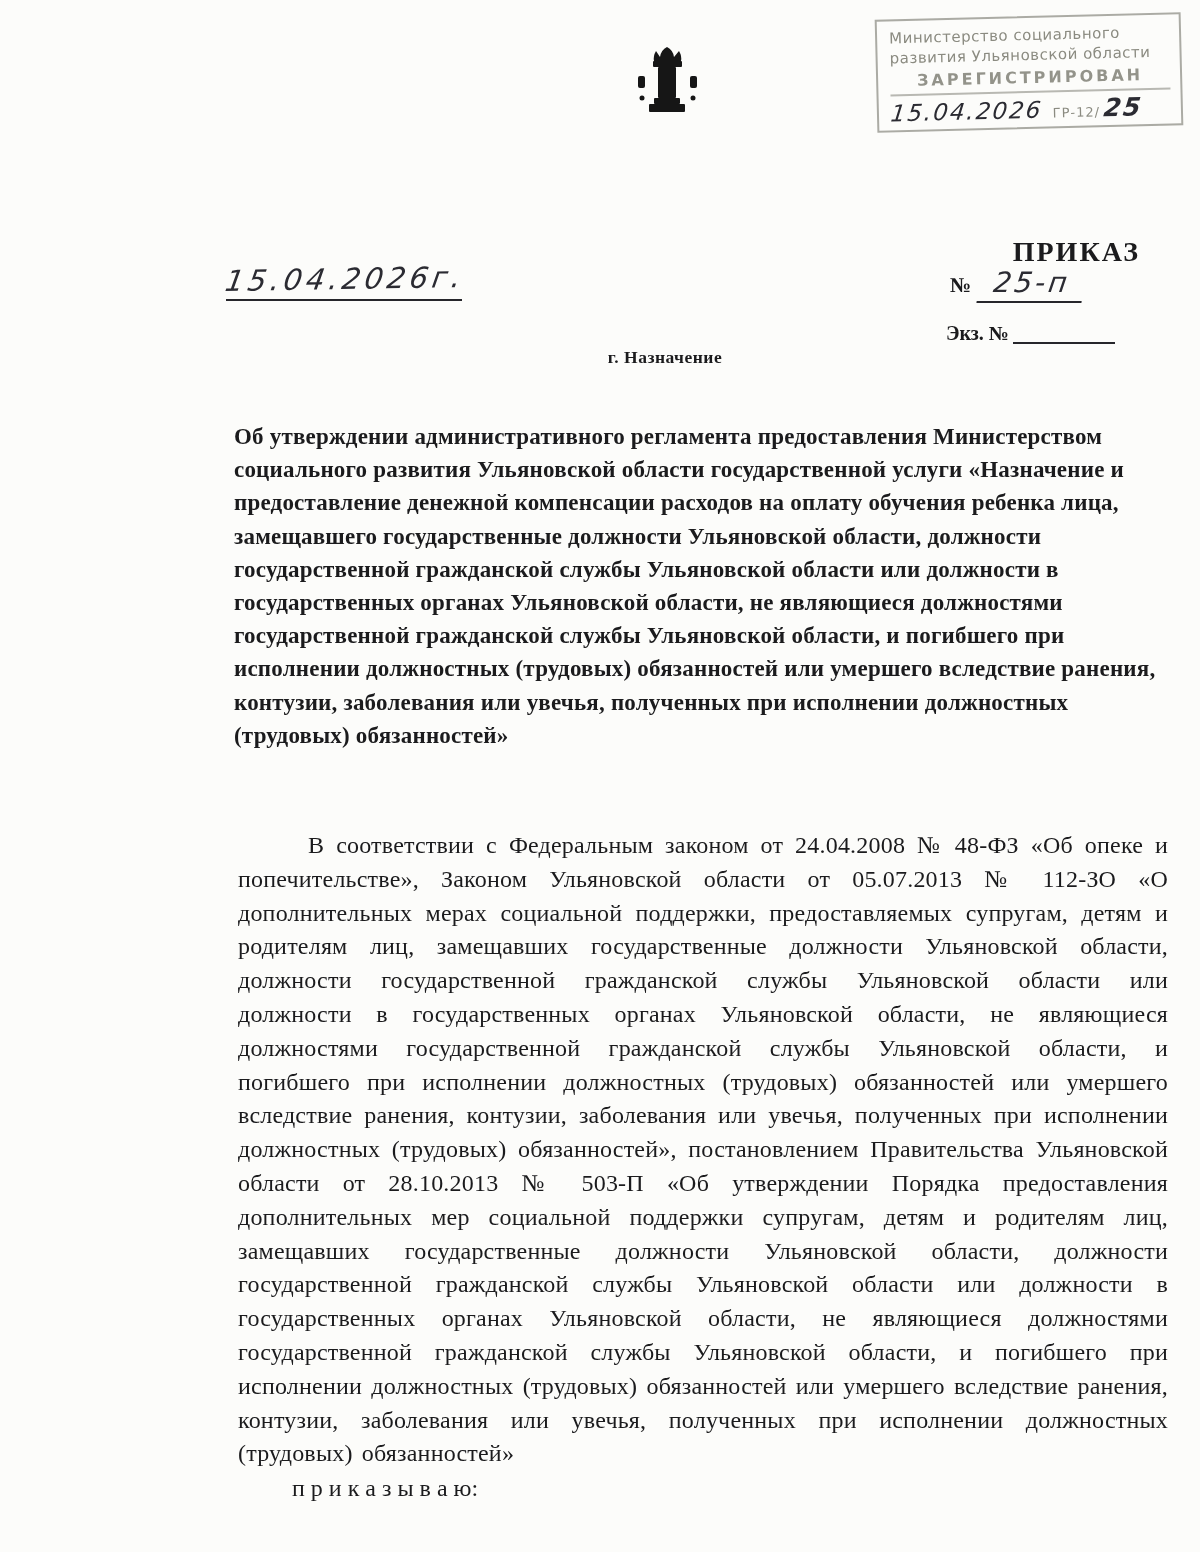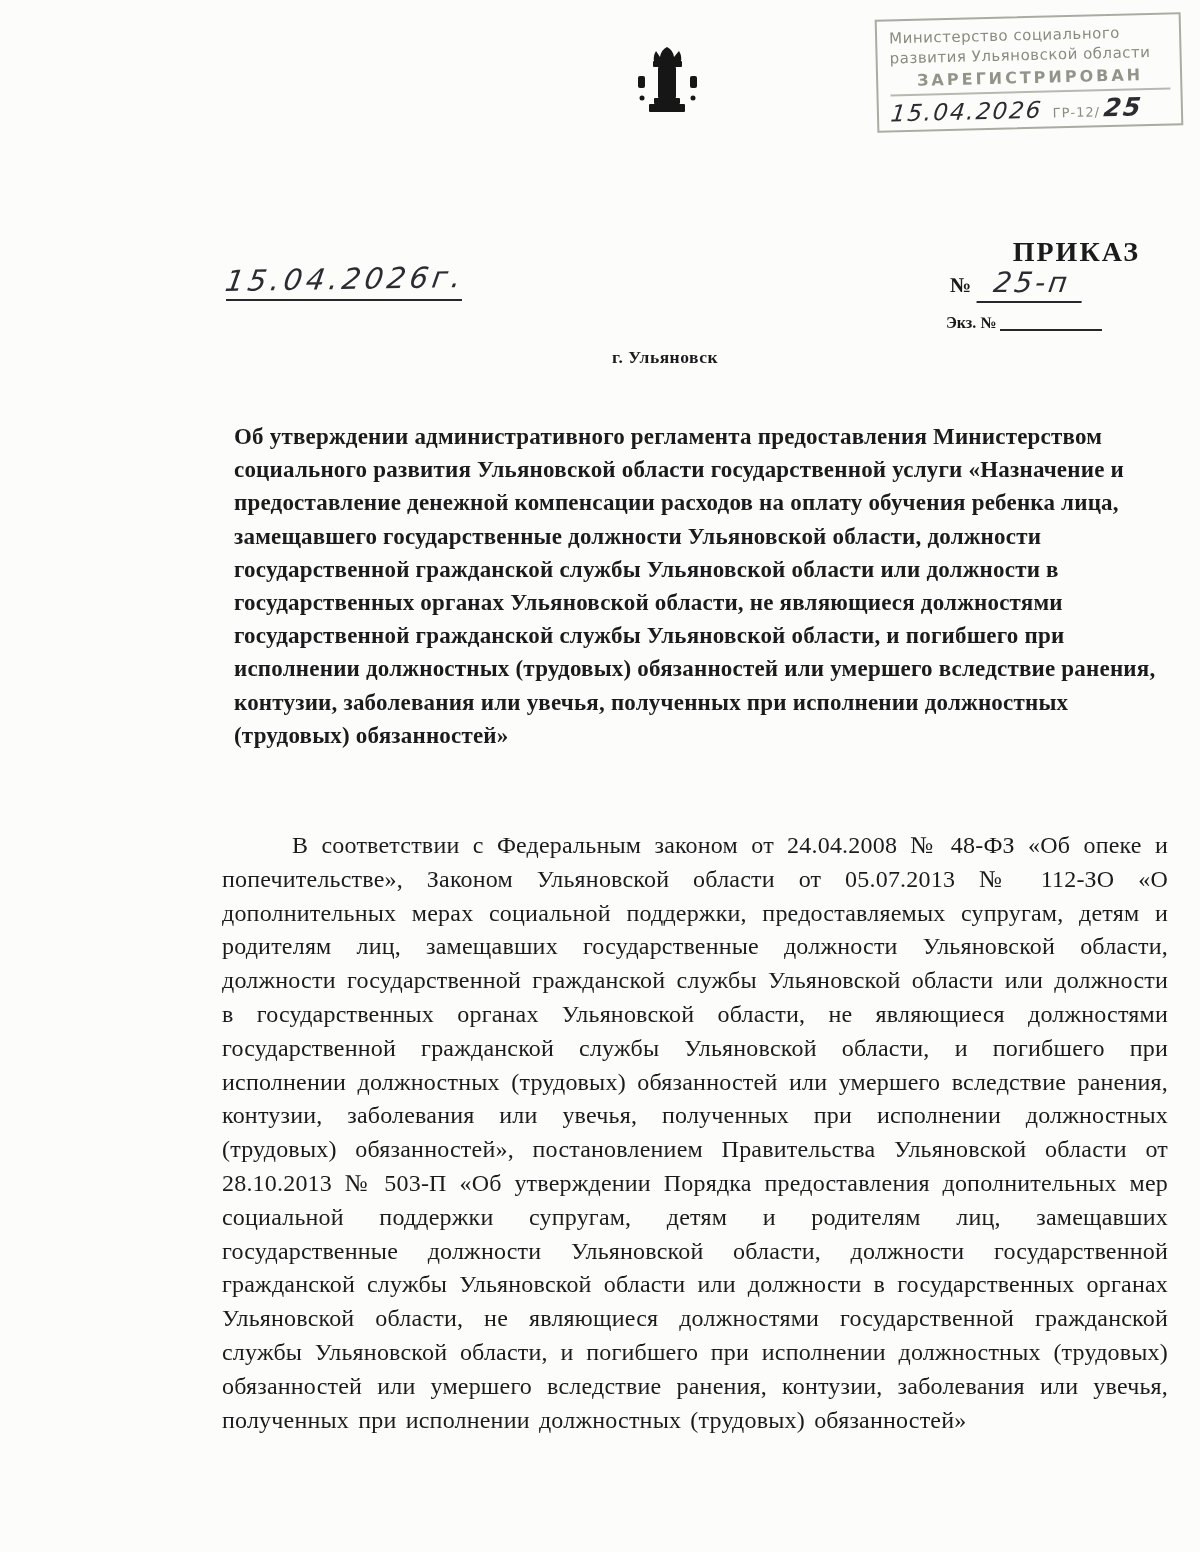--- a/index.html
+++ b/index.html
@@ -109,22 +109,22 @@
     font-size: 28px;
     letter-spacing: 3px;
     min-width: 105px;
     text-align: center;
     border-bottom: 2.5px solid #26262b;
     padding-bottom: 2px;
   }
   .copy-row {
     position: absolute;
     left: 946px;
-    top: 314px;
-    font-size: 16px;
+    top: 322px;
+    font-size: 20px;
     font-weight: bold;
     display: flex;
     align-items: center;
   }
   .copy-line {
     display: inline-block;
     width: 102px;
     border-bottom: 2px solid #26262b;
     height: 1.05em;
     margin-left: 4px;
@@ -161,20 +161,21 @@
     left: 222px;
     width: 946px;
   }
   .paragraph {
     text-align: justify;
     text-indent: 70px;
     font-size: 24px;
     line-height: 33.8px;
     letter-spacing: 0.2px;
     word-spacing: 3px;
+    margin-left: 16px;
   }
   .order-word {
     font-size: 24px;
     line-height: 33.8px;
     text-indent: 70px;
     margin-top: 1px;
   }
 </style>
 </head>
 <body>
@@ -220,19 +221,20 @@
 <div class="order-number">
   <span class="num-label">№</span>
   <span class="hand num-hand">25-п</span>
 </div>
 
 <div class="copy-row">
   <span>Экз. №</span>
   <span class="copy-line"></span>
 </div>
 
-<div class="city">г. Ульяновск</div>
+<div class="city">г. Назначение</div>
 
 <div class="title">Об утверждении административного регламента предоставления Министерством социального развития Ульяновской области государственной услуги «Назначение и предоставление денежной компенсации расходов на оплату обучения ребенка лица, замещавшего государственные должности Ульяновской области, должности государственной гражданской службы Ульяновской области или должности в государственных органах Ульяновской области, не являющиеся должностями государственной гражданской службы Ульяновской области, и погибшего при исполнении должностных (трудовых) обязанностей или умершего вследствие ранения, контузии, заболевания или увечья, полученных при исполнении должностных (трудовых) обязанностей»</div>
 
 <div class="body-block">
   <div class="paragraph">В соответствии с Федеральным законом от 24.04.2008 № 48-ФЗ «Об опеке и попечительстве», Законом Ульяновской области от 05.07.2013 № 112-ЗО «О дополнительных мерах социальной поддержки, предоставляемых супругам, детям и родителям лиц, замещавших государственные должности Ульяновской области, должности государственной гражданской службы Ульяновской области или должности в государственных органах Ульяновской области, не являющиеся должностями государственной гражданской службы Ульяновской области, и погибшего при исполнении должностных (трудовых) обязанностей или умершего вследствие ранения, контузии, заболевания или увечья, полученных при исполнении должностных (трудовых) обязанностей», постановлением Правительства Ульяновской области от 28.10.2013 № 503-П «Об утверждении Порядка предоставления дополнительных мер социальной поддержки супругам, детям и родителям лиц, замещавших государственные должности Ульяновской области, должности государственной гражданской службы Ульяновской области или должности в государственных органах Ульяновской области, не являющиеся должностями государственной гражданской службы Ульяновской области, и погибшего при исполнении должностных (трудовых) обязанностей или умершего вследствие ранения, контузии, заболевания или увечья, полученных при исполнении должностных (трудовых) обязанностей»</div>
+  <div class="order-word">п р и к а з ы в а ю:</div>
 </div>
 
 </body></html>

